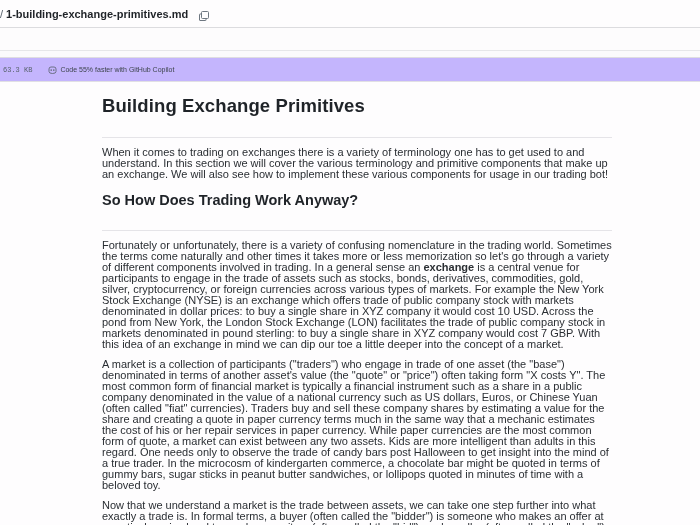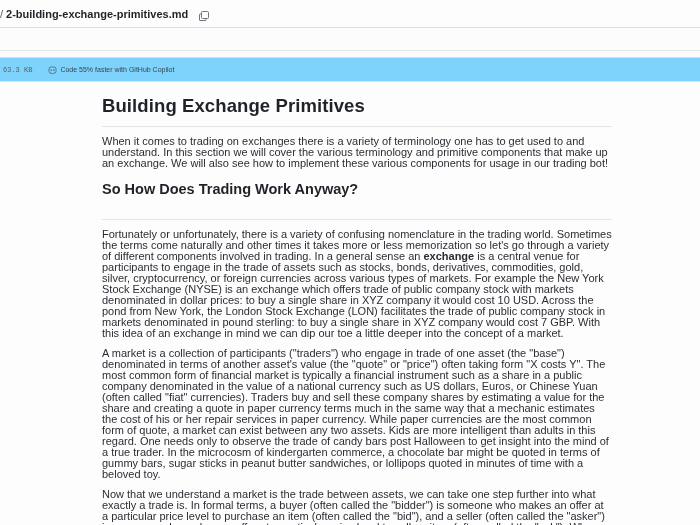--- a/index.html
+++ b/index.html
@@ -48,21 +48,21 @@
       position: absolute;
       left: 0; top: 51px;
       width: 700px; height: 6px;
       background: #fbfafc;
       border-bottom: 1px solid #dedde1;
     }
     .file-meta {
       position: absolute;
       left: 0; top: 58px;
       width: 700px; height: 23px;
-      background: #7dd3fc;
+      background: #c4b5fd;
       border-bottom: 1px solid #e1e0e4;
       display: flex;
       align-items: center;
     }
     .file-size {
       font-family: "Liberation Mono", monospace;
       font-size: 7px;
       color: #59636e;
       margin-left: 3px;
     }
@@ -77,21 +77,21 @@
     .copilot svg { margin-right: 3px; }
     .content {
       position: absolute;
       left: 102px; top: 95px;
       width: 510px;
     }
     h1 {
       font-size: 18.5px;
       font-weight: 600;
       margin: 0;
-      padding-bottom: 9px;
+      padding-bottom: 20px;
       border-bottom: 1px solid #e5e4e8;
       letter-spacing: 0.1px;
     }
     h2 {
       font-size: 14.5px;
       font-weight: 600;
       margin: 12px 0 0 0;
       padding-bottom: 22px;
       border-bottom: 1px solid #e5e4e8;
     }
@@ -105,21 +105,21 @@
     .faded {
       color: #d8d6da;
       text-align: right;
     }
   </style>
 </head>
 <body>
 
 <div class="path-bar">
   <span class="path-sep">/</span>
-  <span class="path-file">2-building-exchange-primitives.md</span>
+  <span class="path-file">1-building-exchange-primitives.md</span>
   <span class="copy-icon">
     <svg width="12" height="12" viewBox="0 0 12 12">
       <rect x="3.5" y="1.5" width="7" height="7" rx="1" fill="none" stroke="#6e7781" stroke-width="1"></rect>
       <path d="M3.5 4 H2 a0.5 0.5 0 0 0 -0.5 0.5 V10 a0.5 0.5 0 0 0 0.5 0.5 H7.5 a0.5 0.5 0 0 0 0.5 -0.5 V8.5" fill="none" stroke="#6e7781" stroke-width="1"></path>
     </svg>
   </span>
 </div>
 
 <div class="band"></div>
 <div class="band2"></div>

